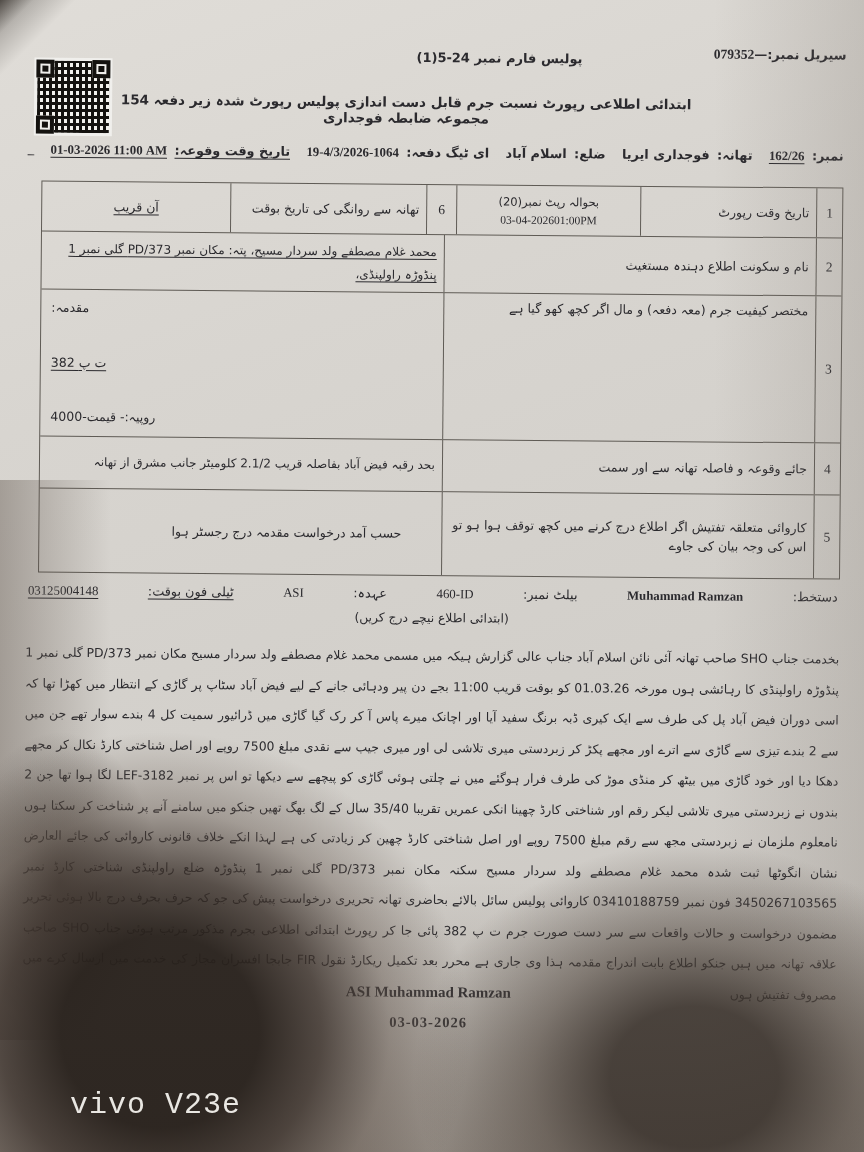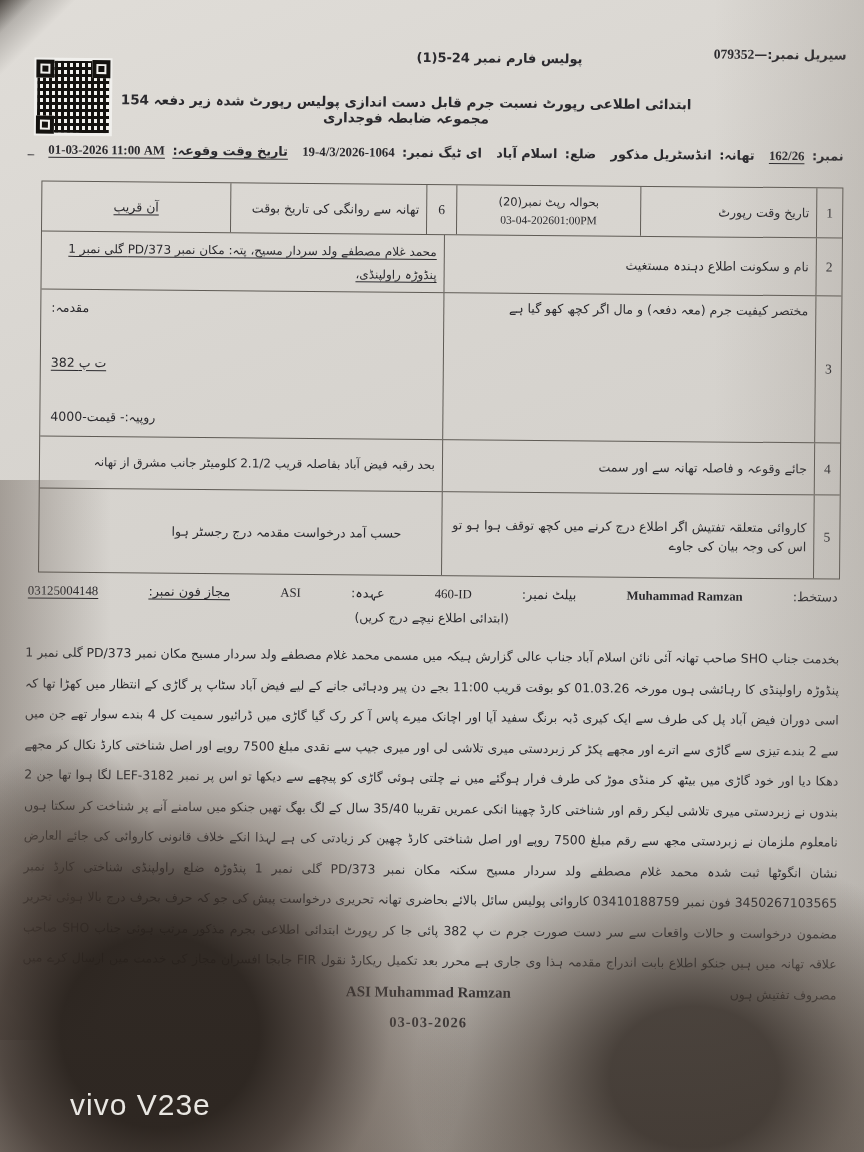--- a/index.html
+++ b/index.html
@@ -106,21 +106,21 @@
   .ov-bottom-band{left:0;right:0;bottom:0;height:270px;
     background:linear-gradient(to top,rgba(99,88,78,.55),rgba(99,88,78,.18) 55%,transparent)}
   .ov-hand{left:-150px;bottom:-180px;width:620px;height:600px;
     background:radial-gradient(closest-side,rgba(40,33,28,.95) 0 32%,rgba(58,48,42,.8) 52%,rgba(92,79,70,.4) 74%,transparent 100%)}
   .ov-finger{left:-40px;bottom:120px;width:200px;height:300px;
     background:radial-gradient(closest-side,rgba(52,44,38,.7),transparent)}
   .ov-blob-br{right:-110px;bottom:-160px;width:560px;height:470px;
     background:radial-gradient(closest-side,rgba(55,47,41,.85) 0 30%,rgba(77,67,59,.55) 58%,transparent 100%)}
   .watermark{
     position:absolute;left:70px;top:1088px;
-    font-family:Liberation Sans, sans-serif;font-size:30px;font-weight:400;
+    font-family:Liberation Mono, monospace;font-size:30px;font-weight:400;
     color:rgba(243,241,237,.95);letter-spacing:1px;
   }
 </style>
 </head>
 <body>
 
 <div class="photo">
   <div class="paper"></div>
 
   <div class="content">
@@ -139,28 +139,28 @@
 
     <div class="title rtl">ابتدائی اطلاعی رپورٹ نسبت جرم قابل دست اندازی پولیس رپورٹ شدہ زیر دفعہ 154 مجموعہ ضابطہ فوجداری</div>
 
     <div class="meta">
       <span class="seg">
         <span>نمبر:</span>
         <span class="ltr u">162/26</span>
       </span>
       <span class="seg">
         <span>تھانہ:</span>
-        <span>انڈسٹریل مذکور</span>
+        <span>فوجداری ایریا</span>
       </span>
       <span class="seg">
         <span>ضلع:</span>
         <span>اسلام آباد</span>
       </span>
       <span class="seg">
-        <span>ای ٹیگ نمبر:</span>
+        <span>ای ٹیگ دفعہ:</span>
         <span class="ltr">19-4/3/2026-1064</span>
       </span>
       <span class="seg">
         <span class="u">تاریخ وقت وقوعہ:</span>
         <span class="ltr u">01-03-2026 11:00 AM</span>
       </span>
       <span class="en">_</span>
     </div>
 
     <div class="fir-table">
@@ -212,21 +212,21 @@
 
     </div>
 
     <div class="sigrow">
       <span>دستخط:</span>
       <span class="en" style="font-weight:bold">Muhammad Ramzan</span>
       <span>بیلٹ نمبر:</span>
       <span class="ltr">460-ID</span>
       <span>عہدہ:</span>
       <span class="en">ASI</span>
-      <span class="u">مجاز فون نمبر:</span>
+      <span class="u">ٹیلی فون بوقت:</span>
       <span class="ltr u">03125004148</span>
     </div>
 
     <div class="sig-note rtl">(ابتدائی اطلاع نیچے درج کریں)</div>
 
     <div class="report">بخدمت جناب SHO صاحب تھانہ آئی نائن اسلام آباد جناب عالی گزارش ہیکہ میں مسمی محمد غلام مصطفے ولد سردار مسیح مکان نمبر ⁦PD/373⁩ گلی نمبر 1 پنڈوڑہ راولپنڈی کا رہائشی ہوں مورخہ 01.03.26 کو بوقت قریب 11:00 بجے دن پیر ودہائی جانے کے لیے فیض آباد سٹاپ پر گاڑی کے انتظار میں کھڑا تھا کہ اسی دوران فیض آباد پل کی طرف سے ایک کیری ڈبہ برنگ سفید آیا اور اچانک میرے پاس آ کر رک گیا گاڑی میں ڈرائیور سمیت کل 4 بندے سوار تھے جن میں سے 2 بندے تیزی سے گاڑی سے اترے اور مجھے پکڑ کر زبردستی میری تلاشی لی اور میری جیب سے نقدی مبلغ 7500 روپے اور اصل شناختی کارڈ نکال کر مجھے دھکا دیا اور خود گاڑی میں بیٹھ کر منڈی موڑ کی طرف فرار ہوگئے میں نے چلتی ہوئی گاڑی کو پیچھے سے دیکھا تو اس پر نمبر ⁦LEF-3182⁩ لگا ہوا تھا جن 2 بندوں نے زبردستی میری تلاشی لیکر رقم اور شناختی کارڈ چھینا انکی عمریں تقریبا 35/40 سال کے لگ بھگ تھیں جنکو میں سامنے آنے پر شناخت کر سکتا ہوں نامعلوم ملزمان نے زبردستی مجھ سے رقم مبلغ 7500 روپے اور اصل شناختی کارڈ چھین کر زیادتی کی ہے لہذا انکے خلاف قانونی کاروائی کی جائے العارض نشان انگوٹھا ثبت شدہ محمد غلام مصطفے ولد سردار مسیح سکنہ مکان نمبر ⁦PD/373⁩ گلی نمبر 1 پنڈوڑہ ضلع راولپنڈی شناختی کارڈ نمبر 3450267103565 فون نمبر 03410188759 کاروائی پولیس سائل بالائے بحاضری تھانہ تحریری درخواست پیش کی جو کہ حرف بحرف درج بالا ہوئی تحریر مضمون درخواست و حالات واقعات سے سر دست صورت جرم ⁦382 ت پ⁩ پائی جا کر رپورٹ ابتدائی اطلاعی بجرم مذکور مرتب ہوئی جناب SHO صاحب علاقہ تھانہ میں ہیں جنکو اطلاع بابت اندراج مقدمہ ہذا وی جاری ہے محرر بعد تکمیل ریکارڈ نقول FIR جابجا افسران مجاز کی خدمت میں ارسال کرے میں مصروف تفتیش ہوں</div>
 
     <div class="officer">ASI Muhammad Ramzan</div>
     <div class="officer-date">03-03-2026</div>
 

